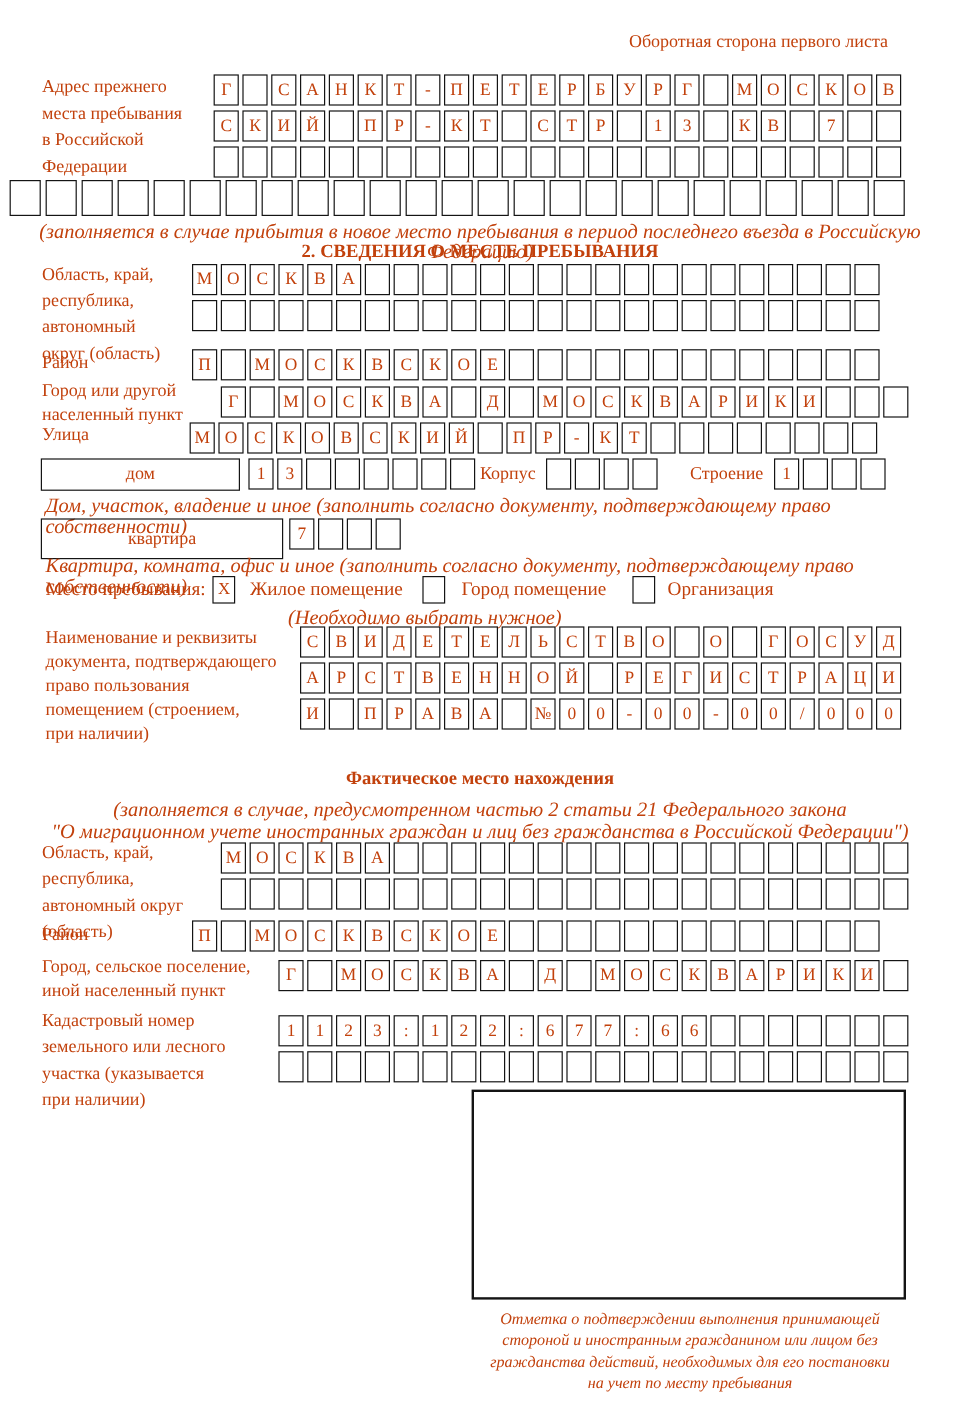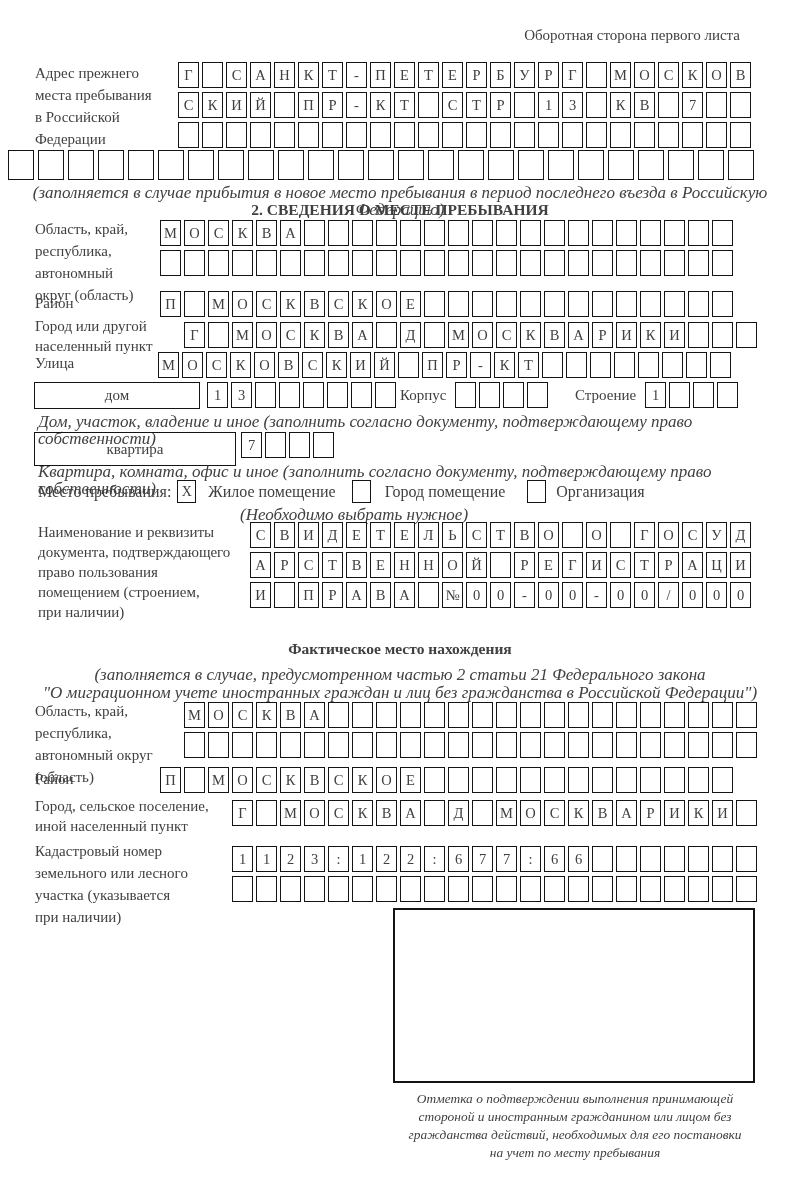--- a/index.html
+++ b/index.html
@@ -1,18 +1,18 @@
 <!DOCTYPE html>
 <html><head>
 <meta charset="utf-8">
 <style>
   html,body { margin:0; padding:0; background:#fff; }
   .page {
     position:relative; width:800px; height:1180px; margin:0 auto;
-    background:#ffffff; color:#404040;
+    background:#ffffff; color:#c2410c;
     font-family:"Liberation Serif", serif; overflow:hidden;
   }
   .abs { position:absolute; }
   .row { position:absolute; display:flex; gap:3px; }
   .row.biggap { gap:4px; }
   .cell {
     box-sizing:border-box; flex:0 0 auto; width:21px; height:26px;
     border:1.7px solid #141414; background:#fff;
     display:flex; align-items:center; justify-content:center;
     font-size:14.5px; line-height:1;

